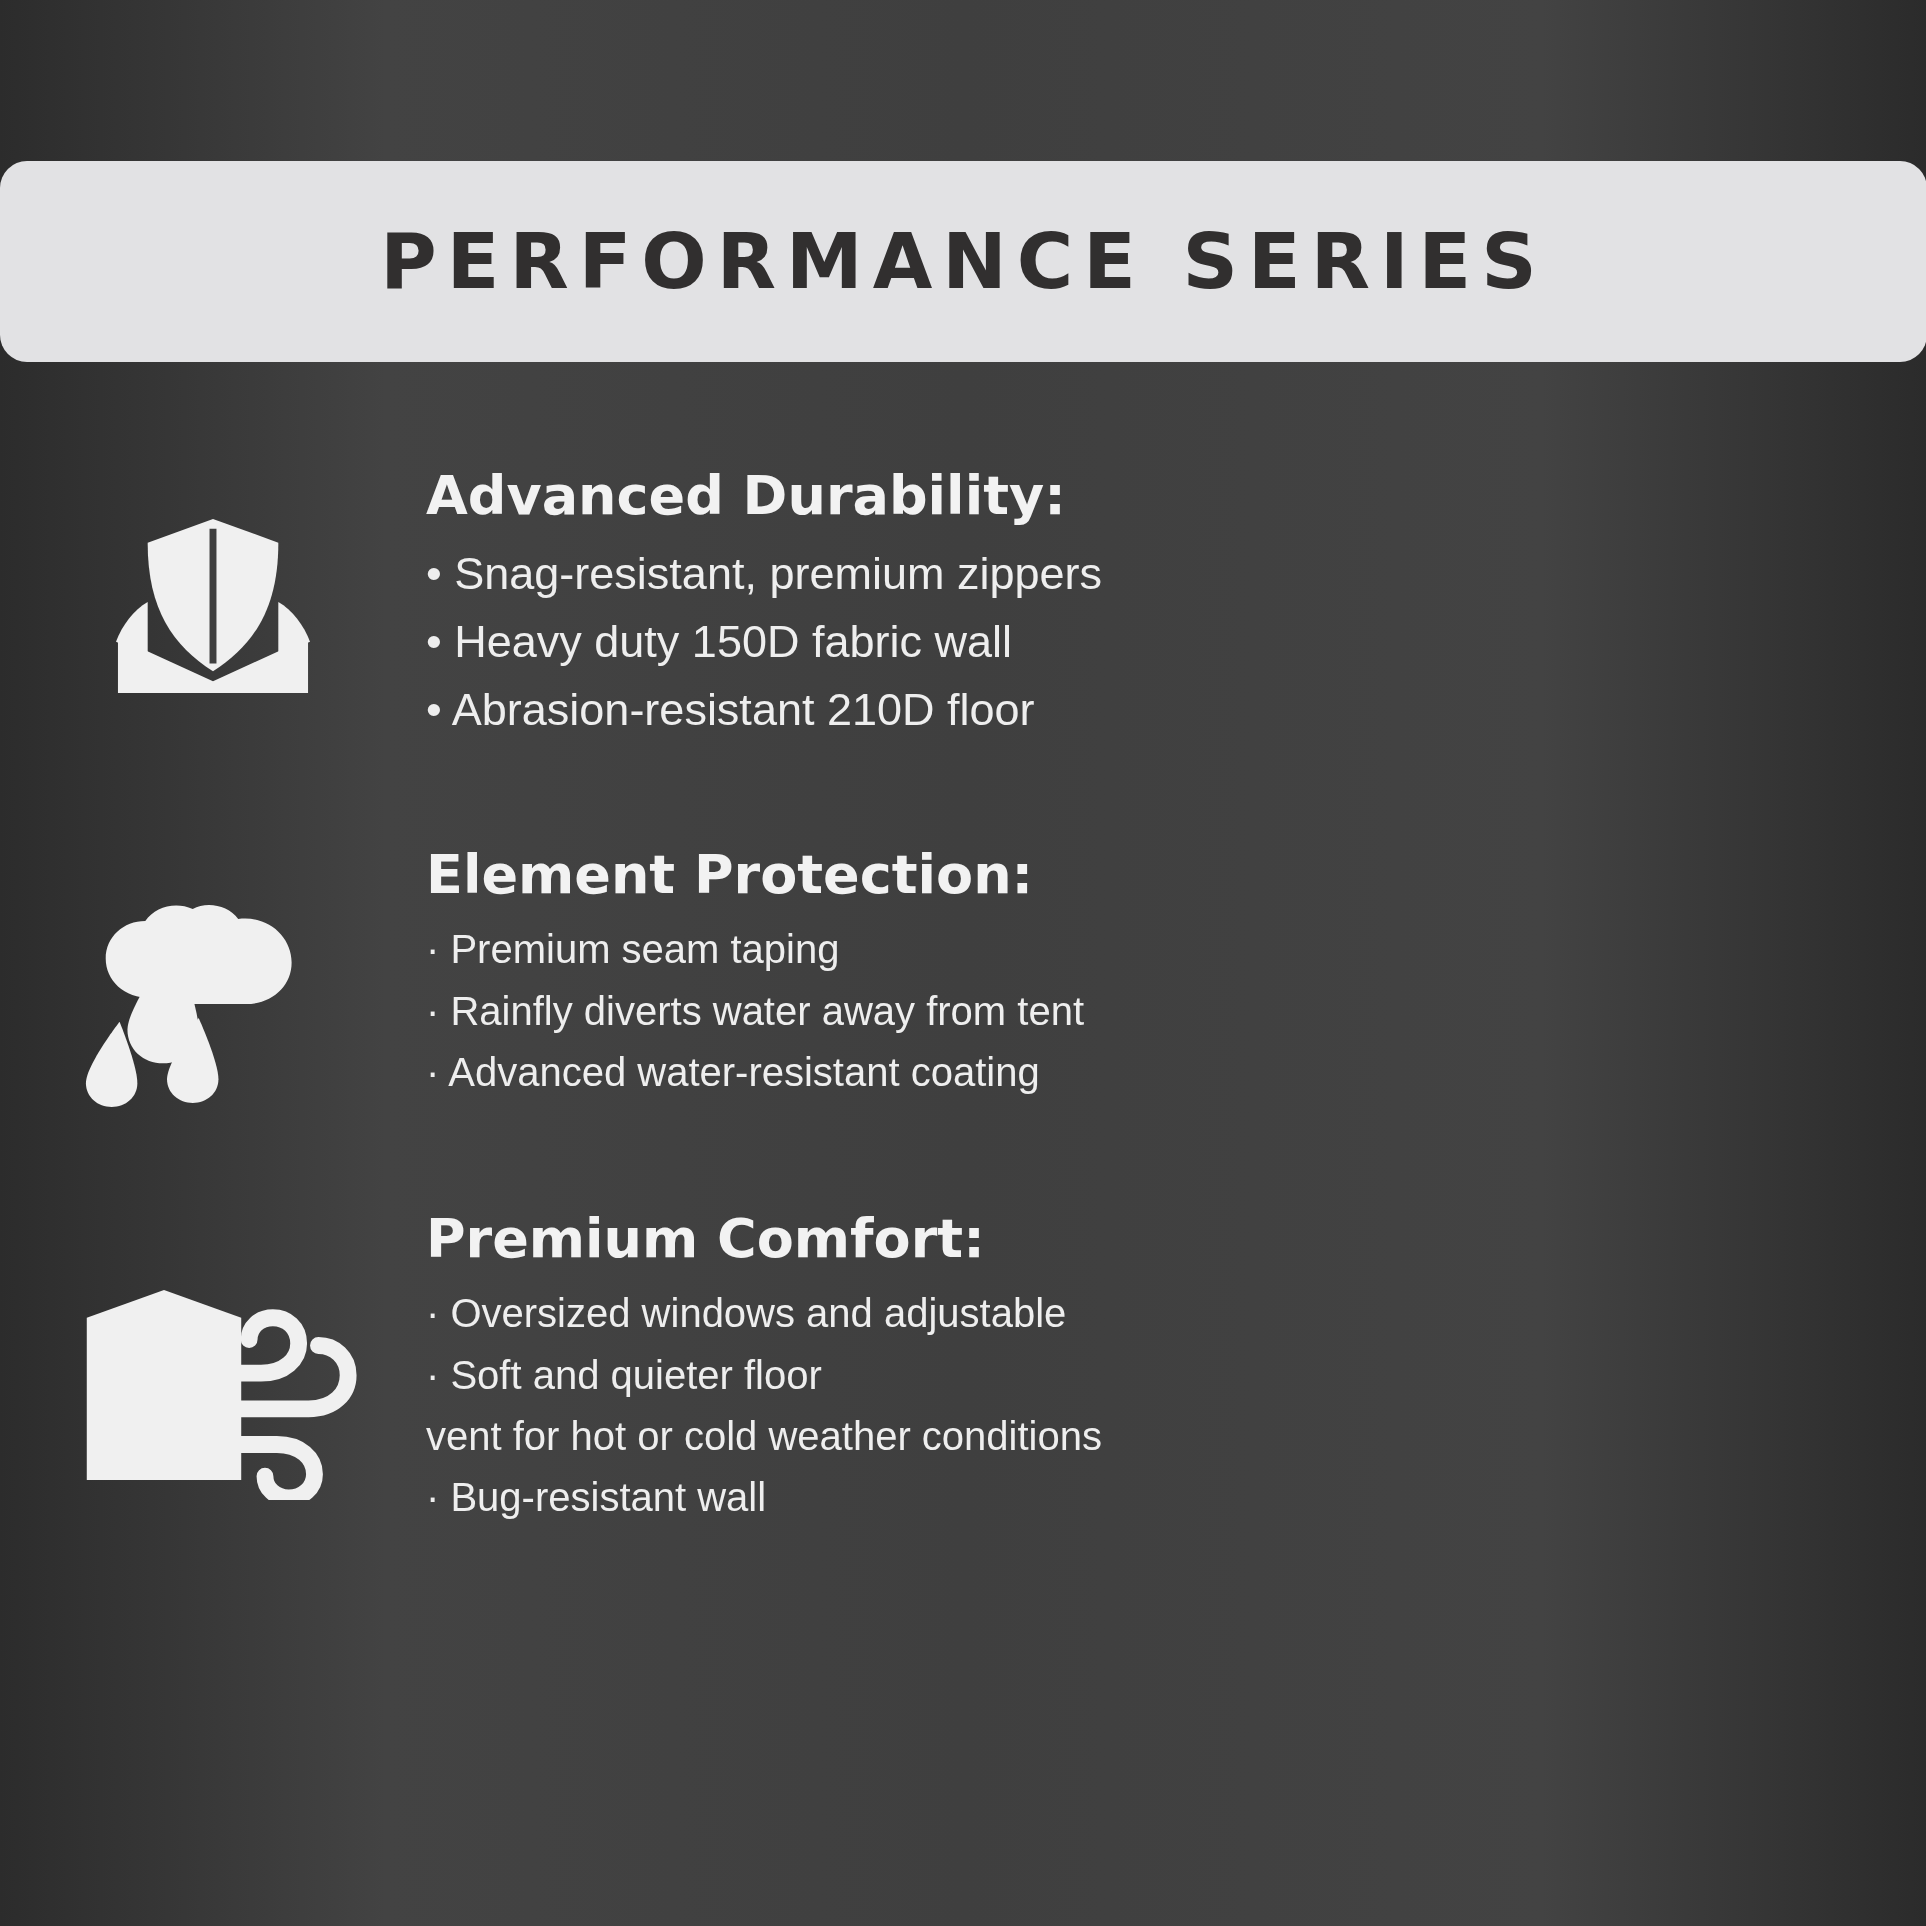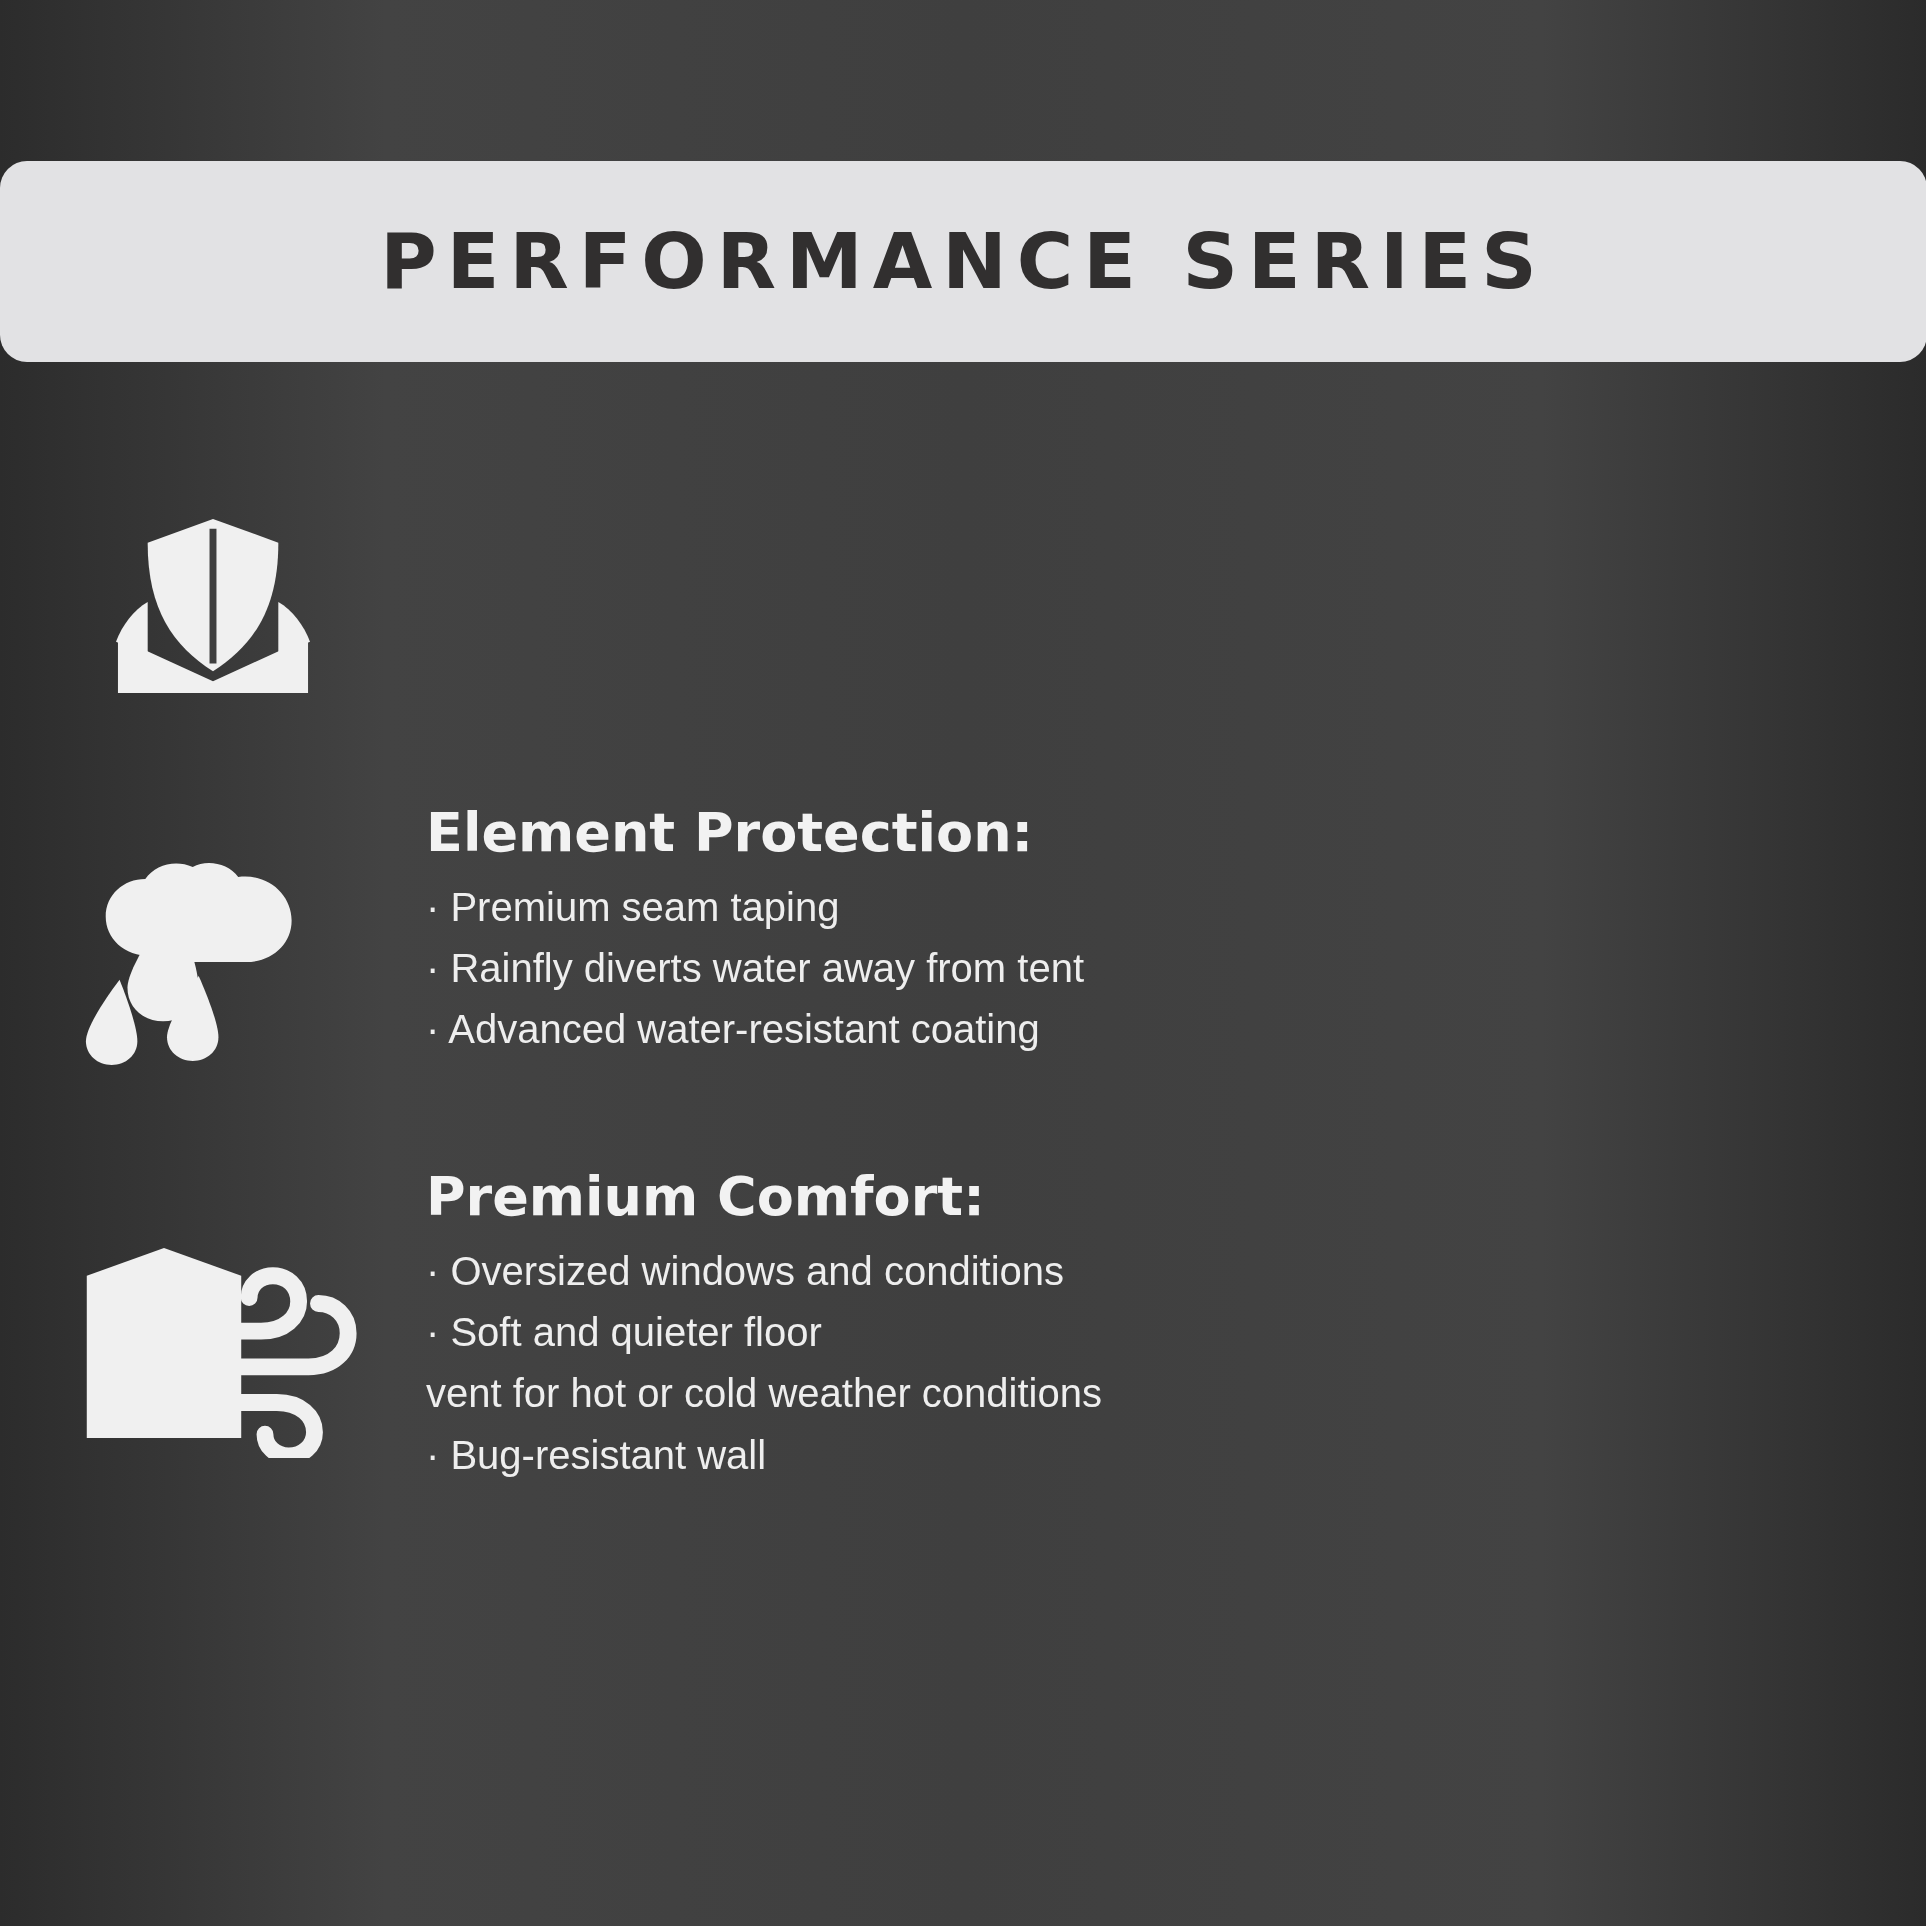--- a/index.html
+++ b/index.html
@@ -113,20 +113,26 @@
             <path d="M110 12 L176 36 C176 104 150 140 110 166 C70 140 44 104 44 36 Z"></path>
             <path d="M110 22 L168 43 C168 102 146 132 110 156 Z" fill="#3f3f3f" opacity="0"></path>
             <path d="M44 96 C30 104 18 120 12 136 L44 150 Z"></path>
             <path d="M176 96 C190 104 202 120 208 136 L176 150 Z"></path>
             <path d="M12 136 L12 186 L110 186 L110 166 C70 140 44 104 44 96 Z" opacity="0"></path>
             <path d="M14 132 L110 176 L206 132 L206 188 L14 188 Z"></path>
           </g>
           <path d="M110 22 L110 158" stroke="#3f3f3f" stroke-width="7" fill="none"></path>
         </svg>
       </div>
+      <div class="feature-text">
+        <h2 class="feature-title">Advanced Durability:</h2>
+        <p class="bullet">• Snag-resistant, premium zippers</p>
+        <p class="bullet">• Heavy duty 150D fabric wall</p>
+        <p class="bullet">• Abrasion-resistant 210D floor</p>
+      </div>
     </div>
 
     <div class="feature f2">
       <div class="icon-wrap">
         <svg width="267" height="208" viewBox="0 0 270 210" aria-hidden="true">
           <g fill="#f0f0f0">
             <path d="M72 96 C44 96 26 78 26 56 C26 34 44 18 66 18 C76 4 96 -2 114 6 C128 -2 150 2 160 16 C190 12 214 34 214 60 C214 84 194 102 168 102 L80 102 C77 102 74 100 72 96 Z"></path>
             <path d="M96 40 C96 40 48 104 48 128 C48 148 64 162 84 162 C104 162 120 148 120 128 C120 104 96 40 96 40 Z"></path>
             <path d="M40 120 C40 120 6 164 6 182 C6 196 18 206 32 206 C46 206 58 196 58 182 C58 164 40 120 40 120 Z"></path>
             <path d="M120 116 C120 116 88 160 88 178 C88 192 100 202 114 202 C128 202 140 192 140 178 C140 160 120 116 120 116 Z"></path>
@@ -149,21 +155,21 @@
           </g>
           <g stroke="#f0f0f0" stroke-width="17" fill="none" stroke-linecap="round">
             <path d="M60 92 L198 92 C222 92 236 78 236 62 C236 46 224 36 210 36 C196 36 186 46 186 58"></path>
             <path d="M60 128 L246 128 C272 128 286 112 286 94 C286 76 272 64 256 64"></path>
             <path d="M60 164 L214 164 C238 164 252 178 252 194 C252 208 240 218 226 218 C212 218 202 208 202 196"></path>
           </g>
         </svg>
       </div>
       <div class="feature-text">
         <h2 class="feature-title">Premium Comfort:</h2>
-        <p class="bullet">· Oversized windows and conditions</p>
+        <p class="bullet">· Oversized windows and adjustable</p>
         <p class="bullet">· Soft and quieter floor</p>
         <p class="bullet">vent for hot or cold weather conditions</p>
         <p class="bullet">· Bug-resistant wall</p>
       </div>
     </div>
 
   </div>
 </div>
 
 

